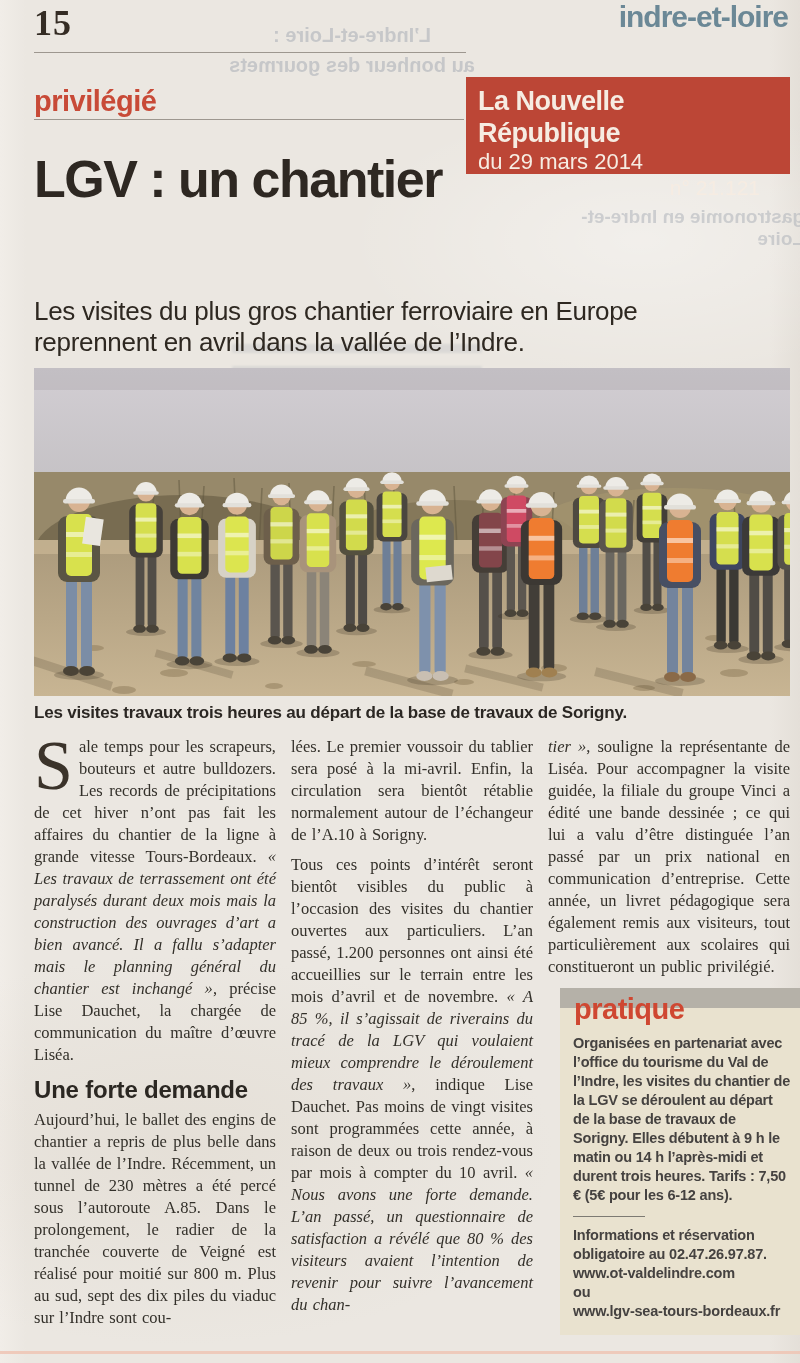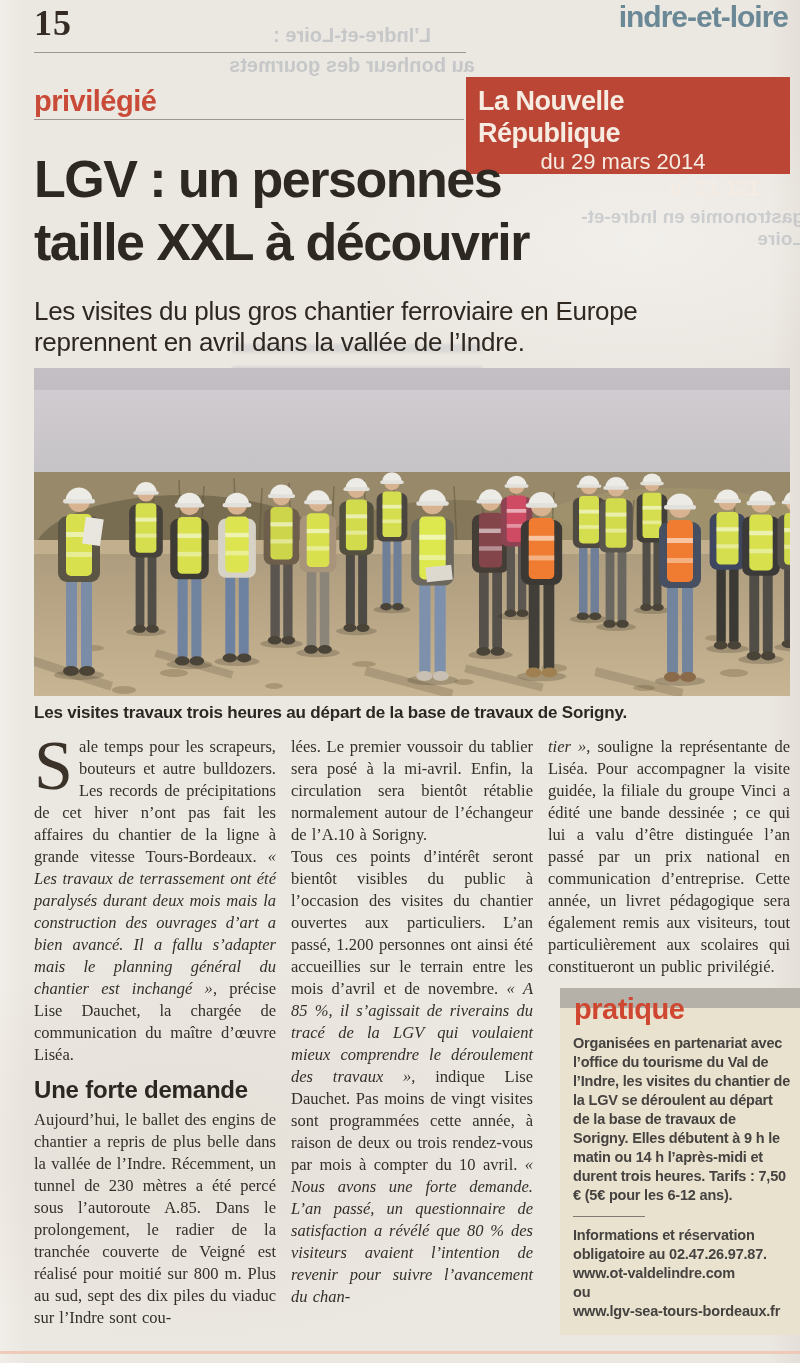--- a/index.html
+++ b/index.html
@@ -34,21 +34,21 @@
     font-weight:bold; font-size:29px; letter-spacing:-0.5px;
     color:var(--rubric-red,#c84a37);
   }
   .rule-rubric{ position:absolute; left:34px; top:119px; width:430px; height:1px; background:#9d978f; }
   .masthead{
     position:absolute; left:466px; top:55px; width:324px; height:97px;
     background:var(--masthead-red,#bc4636);
     padding:8px 22px 6px 12px; color:#f6ece2;margin-top:22px;
   }
   .masthead .mh-title{ font-weight:bold; font-size:27px; letter-spacing:-0.5px; line-height:32px; }
-  .masthead .mh-date{ text-align:center; font-size:22px; line-height:26px; }
+  .masthead .mh-date{ text-align:left; font-size:22px; line-height:26px; }
   .masthead .mh-issue{ text-align:right; font-size:21px; line-height:25px; padding-right:8px; }
   
   .ghost{ position:absolute; color:#a9aeb6; transform:scaleX(-1); filter:blur(0.6px); font-weight:bold; }
   .ghost-top{ left:218px; top:20px; width:268px; opacity:.55; font-size:20px; line-height:30px; text-align:center; }
   .ghost-gastro{ left:548px; top:206px; width:256px; opacity:.5; font-size:19px; }
   .ghost-lines{
     position:absolute; left:232px; top:344px; width:250px; height:72px; opacity:.3;
     background:repeating-linear-gradient(180deg,#b4b8be 0 9px,rgba(0,0,0,0) 9px 22px);
     filter:blur(1px);
   }
@@ -72,21 +72,21 @@
   .columns{
     position:absolute; left:34px; top:736px; width:756px;
     display:flex; gap:15px;
   }
   .col{ flex:0 0 242px; width:242px; }
   .body-p{
     font-family:"Liberation Serif", serif;
     font-size:16.5px; line-height:22px; color:#33302a;
     text-align:justify; word-spacing:1px;
   }
-  .body-p + .body-p{ margin-top:0; }
+  .body-p + .body-p{ margin-top:8px; }
   .dropcap{
     float:left;
     font-family:"Liberation Serif", serif;
     font-size:70px; line-height:56px; padding:2px 6px 0 0; color:#3b332a;
   }
   .subhead{
     font-weight:bold; font-size:24px; color:#2b2722; margin:10px 0 5px;
     letter-spacing:-0.2px;
   }
   
@@ -130,22 +130,21 @@
 
   <div class="masthead">
     <div class="mh-title">La Nouvelle République</div>
     <div class="mh-date">du 29 mars 2014</div>
     <div class="mh-issue">n° 21.121</div>
   </div>
 
   <div class="ghost ghost-gastro">gastronomie en Indre-et-Loire</div>
 
   <div class="headline">
-    <div>LGV : un personnes</div>
-    <div>taille XXL à découvrir</div>
+    <div>LGV : un chantier</div>
   </div>
 
   <div class="ghost-lines"></div>
 
   <div class="standfirst">Les visites du plus gros chantier ferroviaire en Europe reprennent en avril dans la vallée de l’Indre.</div>
 
   <svg class="photo" viewBox="0 0 756 328" preserveAspectRatio="none" aria-hidden="true">
     <defs>
       <linearGradient id="sky" x1="0" y1="0" x2="0" y2="1">
         <stop offset="0" stop-color="#d2ced3"></stop>

